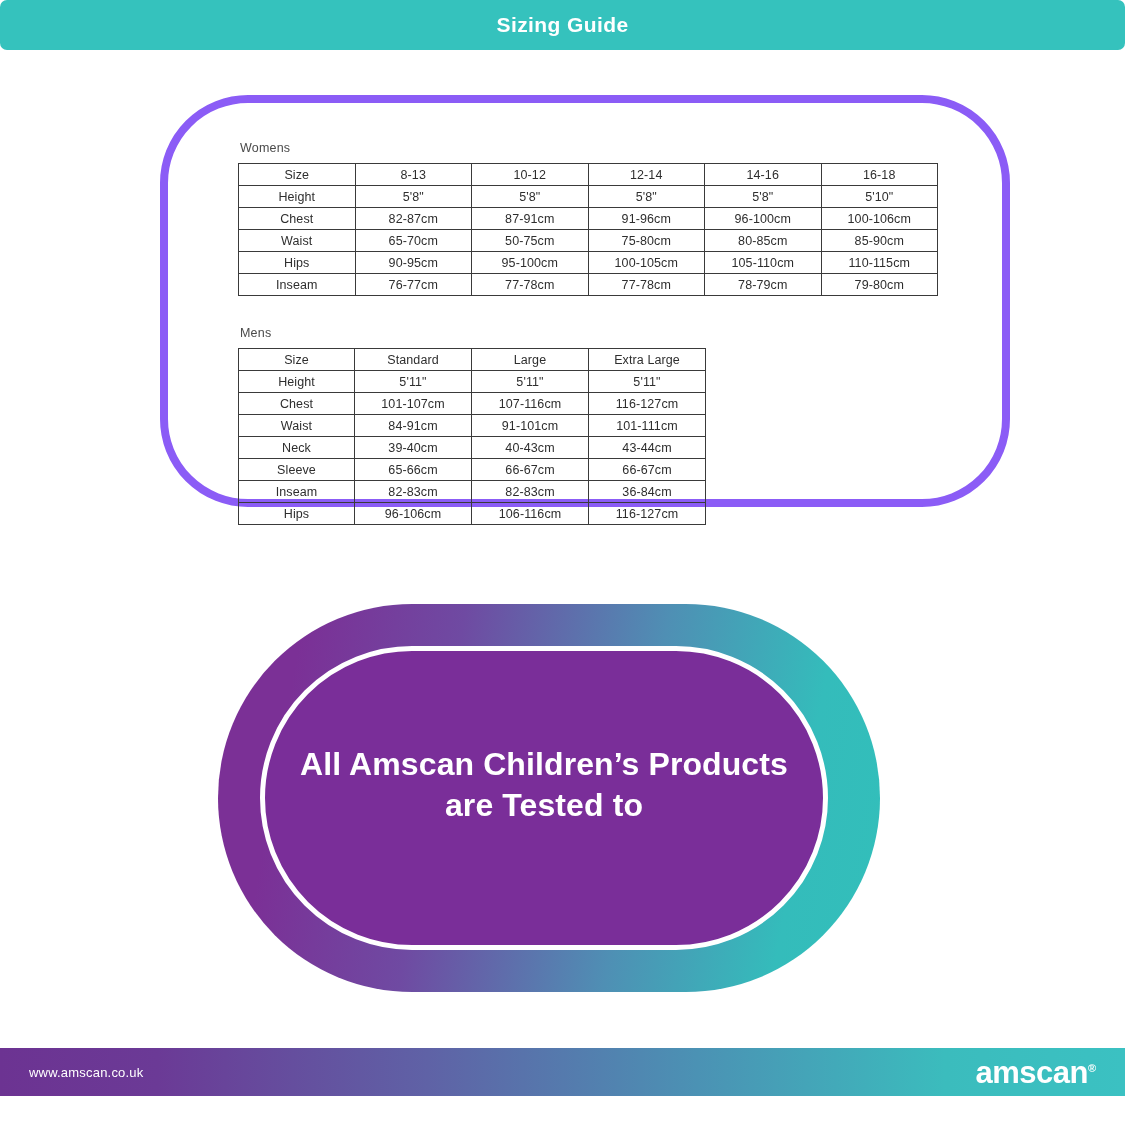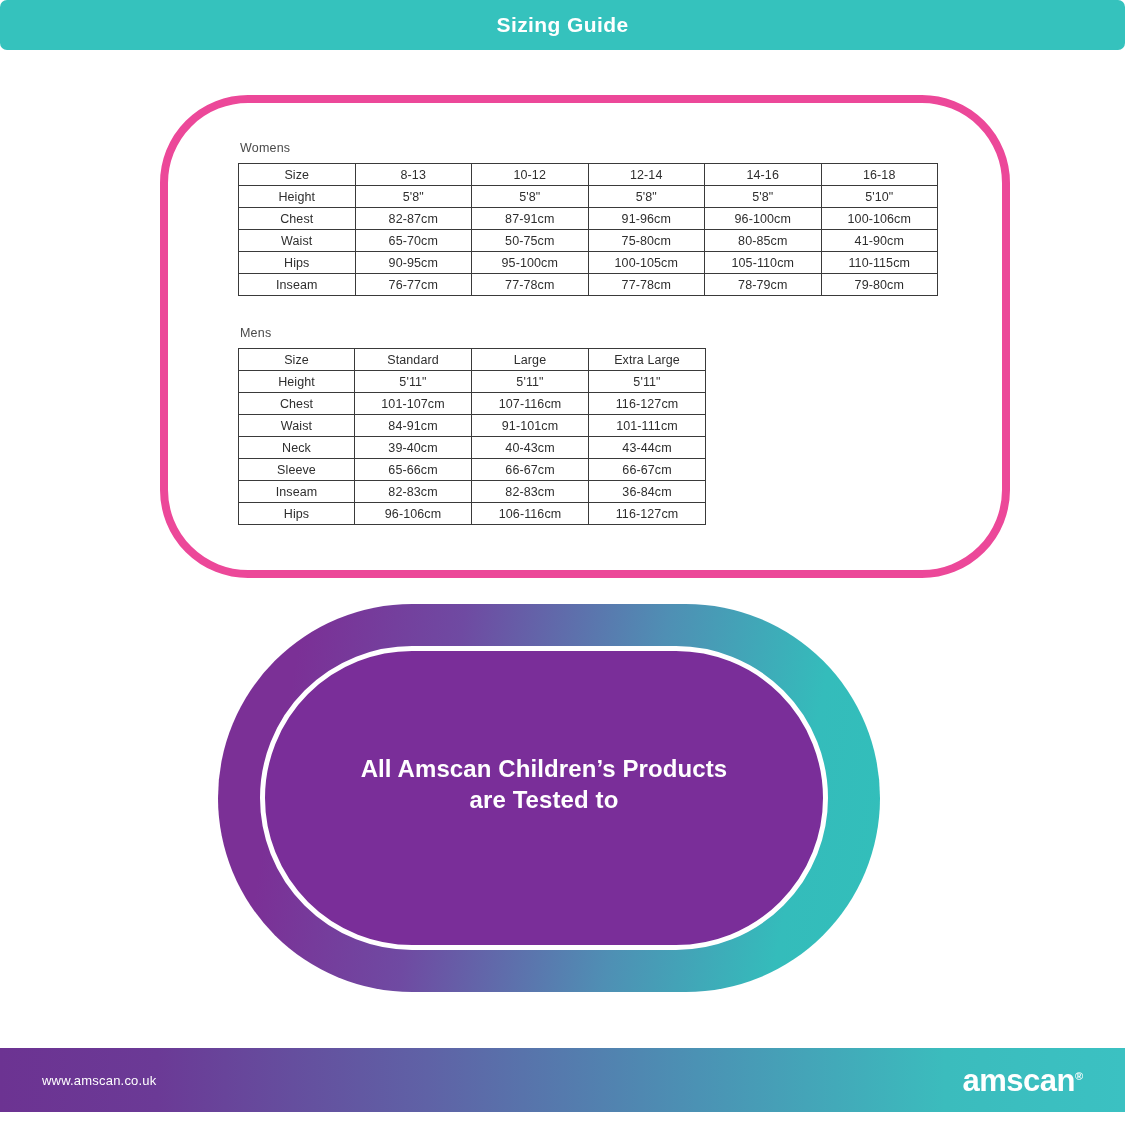--- a/index.html
+++ b/index.html
@@ -35,22 +35,22 @@
     letter-spacing: 0.4px;
     font-family: "Liberation Sans", sans-serif;
   }
 
   
   .tables-panel {
     position: absolute;
     left: 160px;
     top: 95px;
     width: 850px;
-    height: 483px;
-    border: 8px solid #ec4899;
+    height: 412px;
+    border: 8px solid #8b5cf6;
     border-radius: 88px;
     box-sizing: border-box;
     background: #ffffff;
   }
   .tables-inner {
     position: absolute;
     left: 70px;
     top: 38px;
   }
 
@@ -114,40 +114,40 @@
     box-sizing: border-box;
     display: flex;
     flex-direction: column;
     align-items: center;
     justify-content: center;
   }
   .callout-text {
     color: #ffffff;
     text-align: center;
     font-weight: bold;
-    font-size: 24px;
+    font-size: 32px;
     line-height: 1.28;
     font-family: "Liberation Sans", sans-serif;
     letter-spacing: 0.1px;
   }
   .callout-line { display: block; }
   .callout-gap { height: 26px; }
 
   
   .footer {
     position: absolute;
     left: 0;
     top: 1048px;
     width: 1125px;
-    height: 64px;
+    height: 48px;
     background: linear-gradient(90deg, #6c3392 0%, #6b3a96 14%, #5f62a6 38%, #4b92b4 62%, #3bbcbd 84%, #3bc1c2 100%);
     display: flex;
     align-items: center;
     justify-content: space-between;
-    padding: 0 42px;
+    padding: 0 29px;
     box-sizing: border-box;
   }
   .footer-url {
     color: #ffffff;
     font-size: 13px;
     letter-spacing: 0.2px;
   }
   .footer-logo {
     color: #ffffff;
     font-size: 31px;
@@ -208,21 +208,21 @@
           <td>91-96cm</td>
           <td>96-100cm</td>
           <td>100-106cm</td>
         </tr>
         <tr>
           <td>Waist</td>
           <td>65-70cm</td>
           <td>50-75cm</td>
           <td>75-80cm</td>
           <td>80-85cm</td>
-          <td>41-90cm</td>
+          <td>85-90cm</td>
         </tr>
         <tr>
           <td>Hips</td>
           <td>90-95cm</td>
           <td>95-100cm</td>
           <td>100-105cm</td>
           <td>105-110cm</td>
           <td>110-115cm</td>
         </tr>
         <tr>

